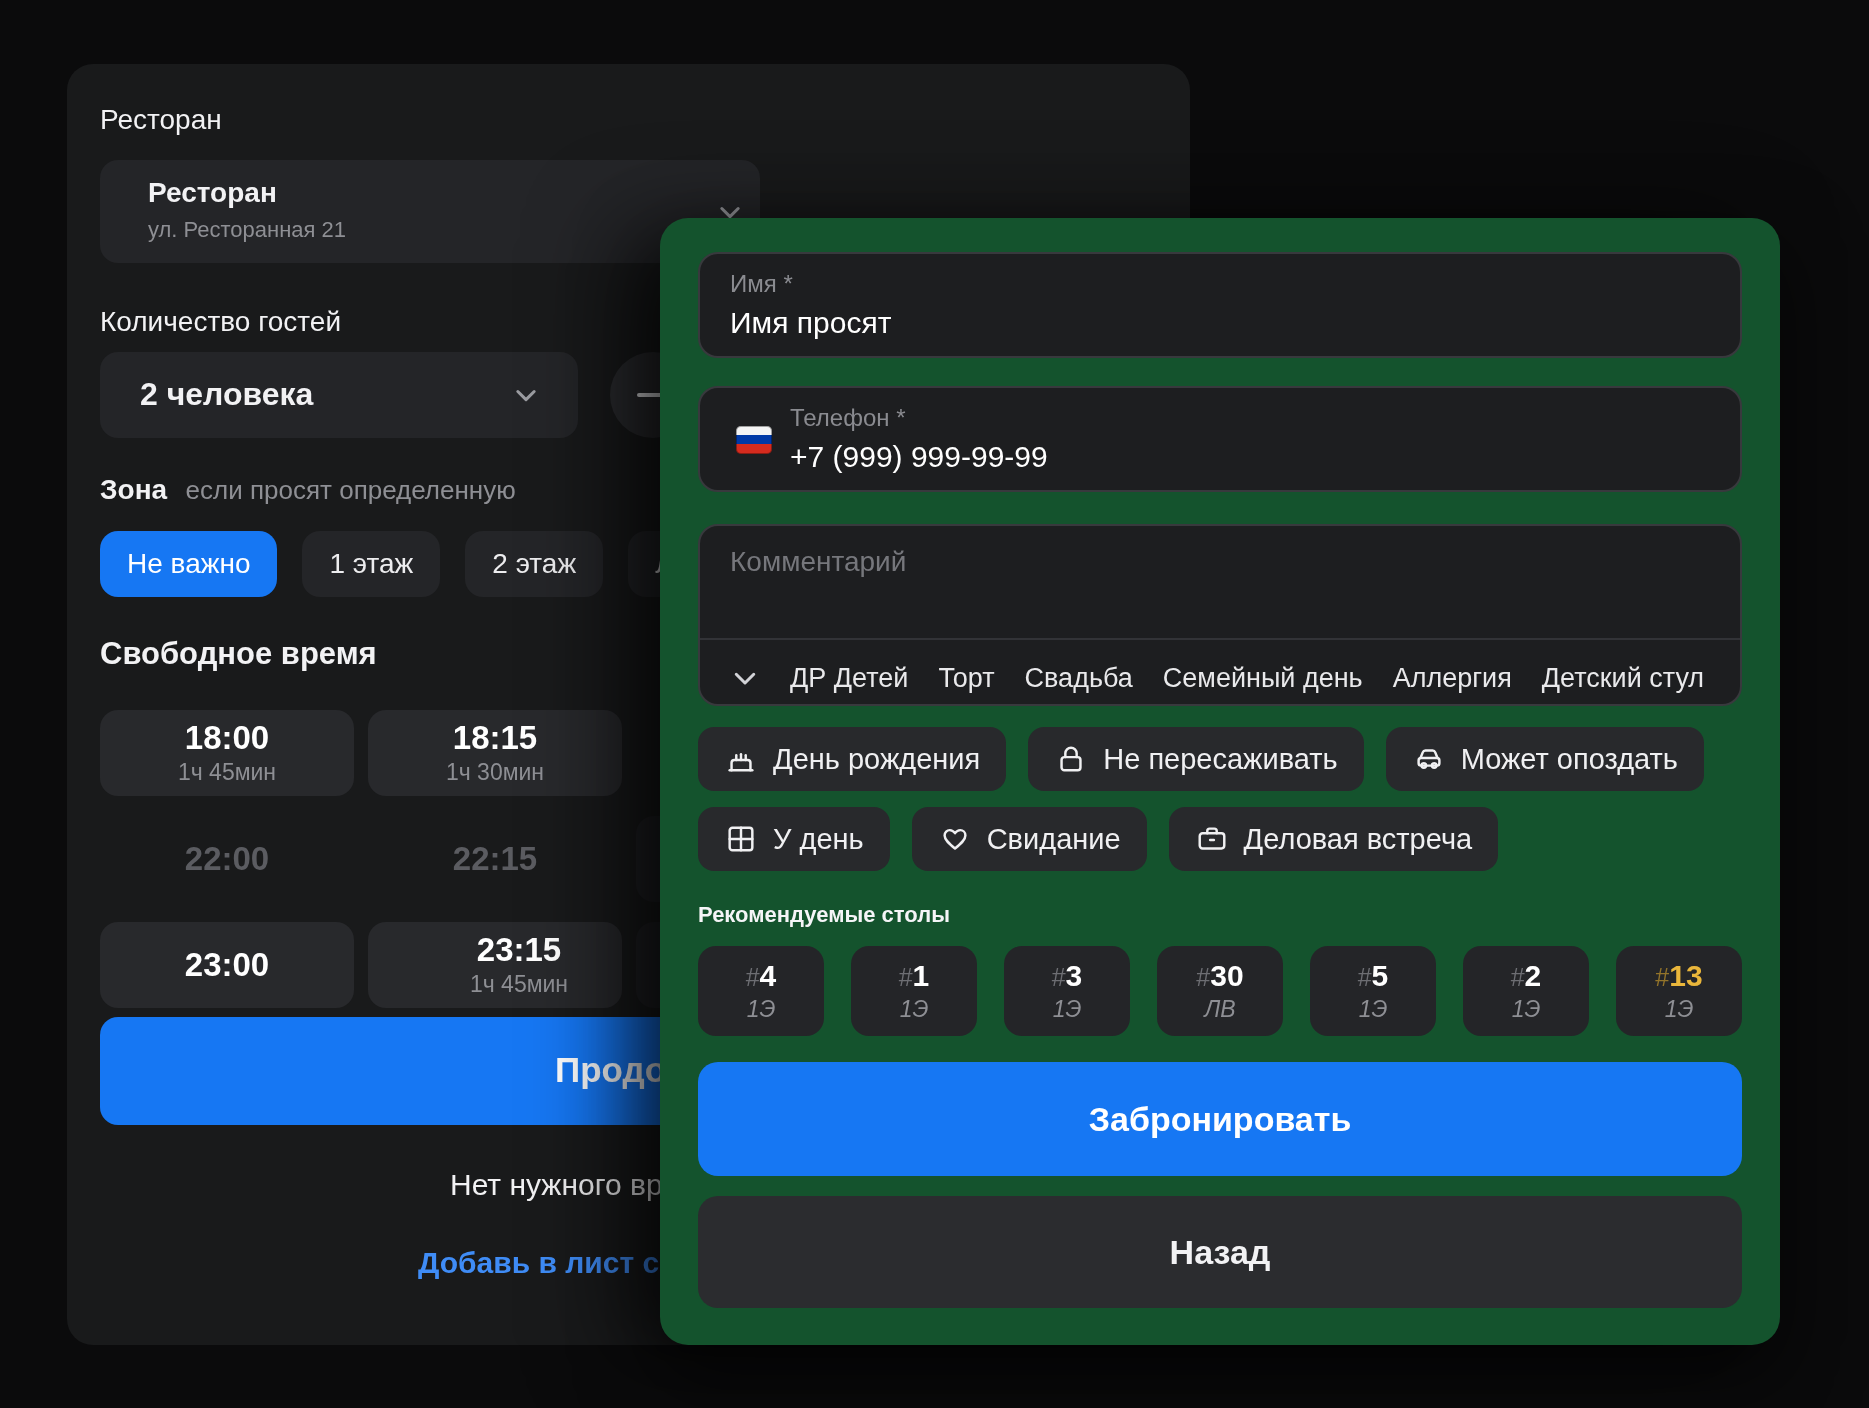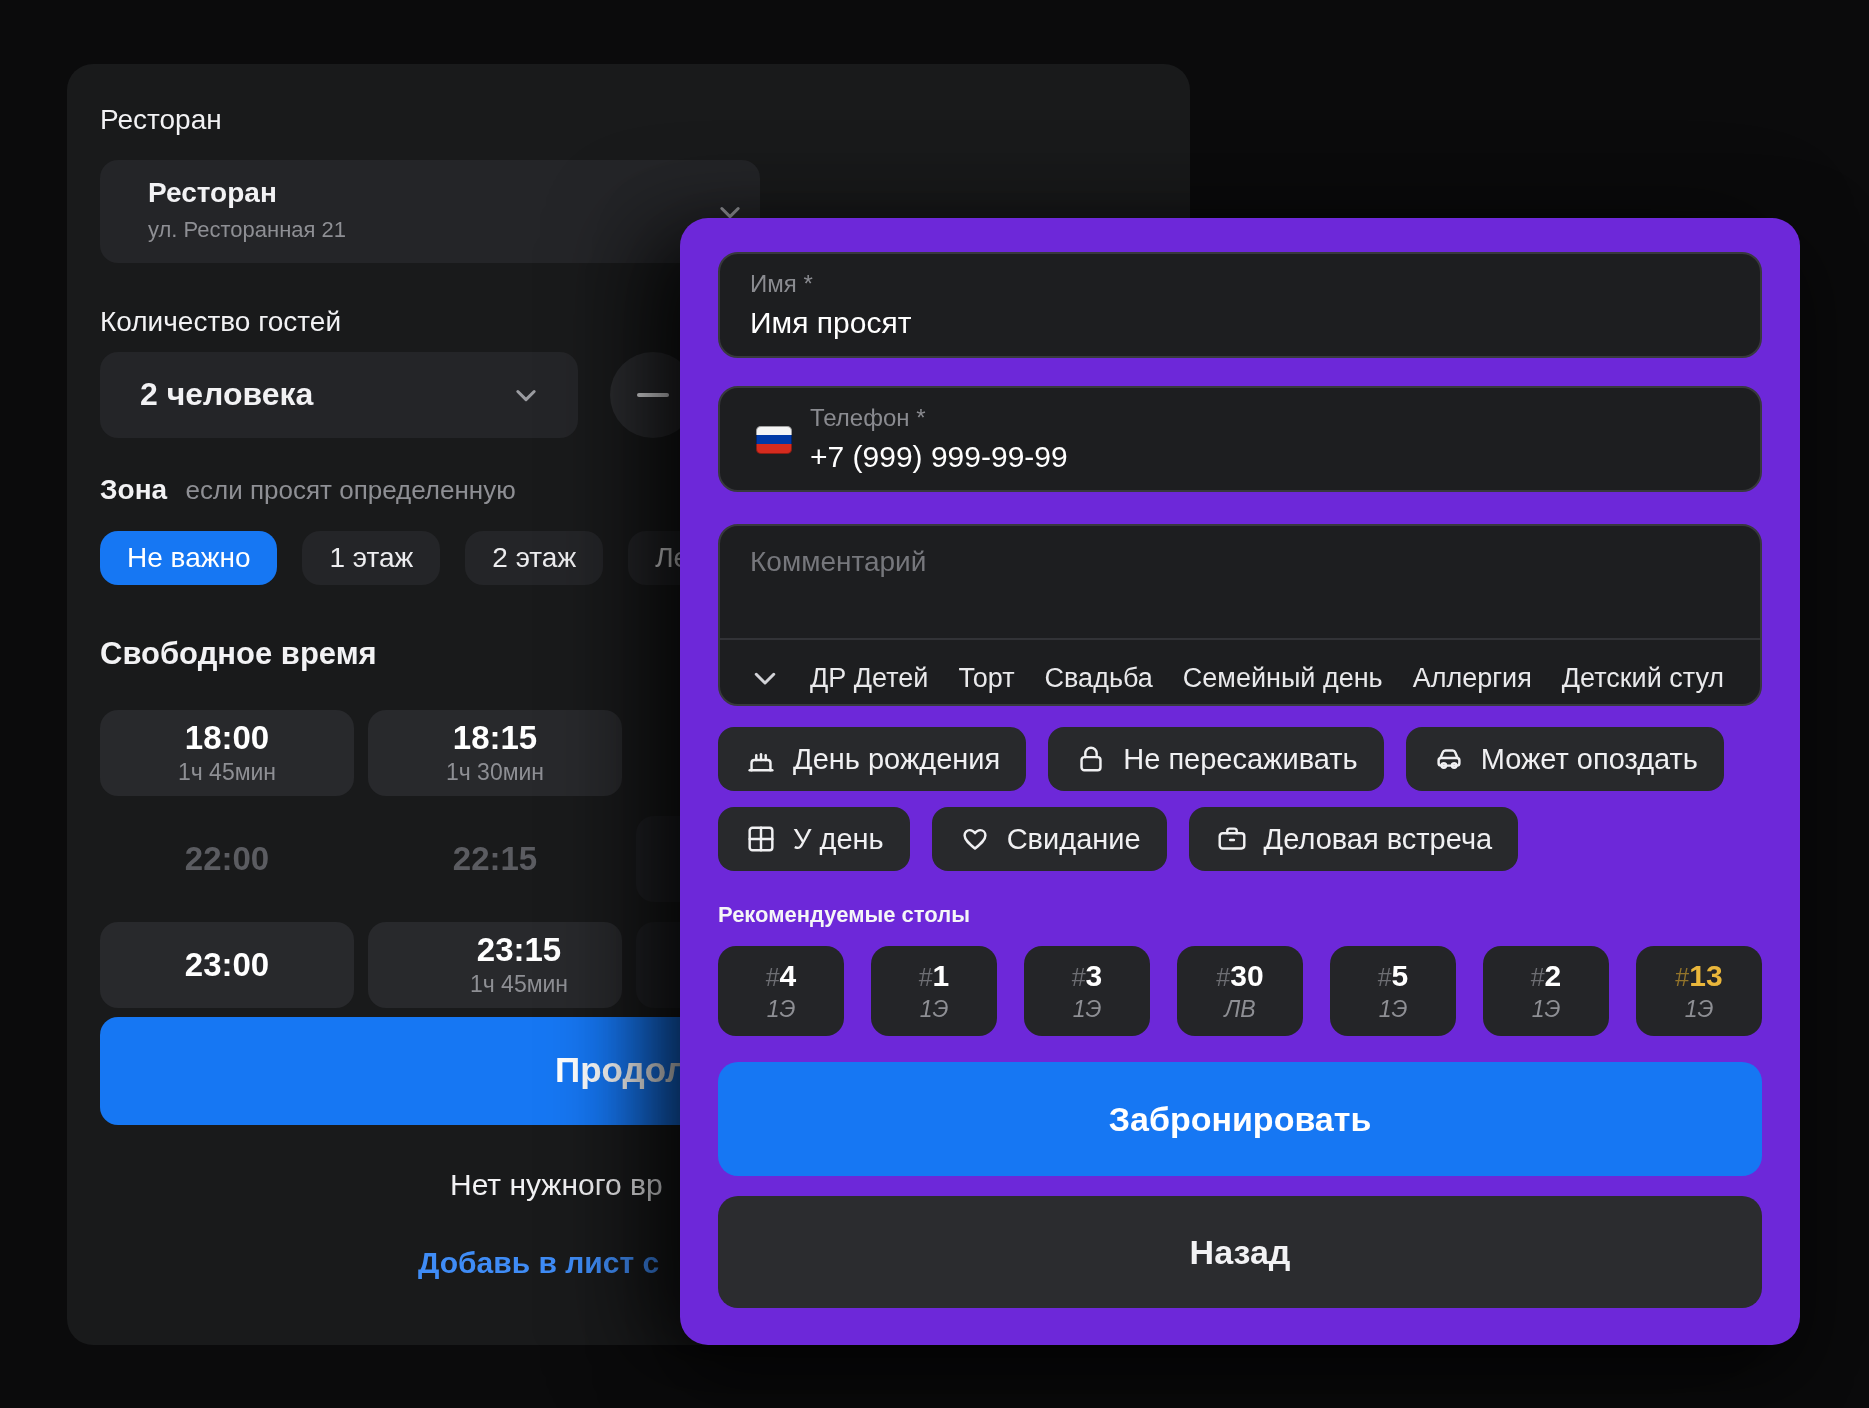--- a/index.html
+++ b/index.html
@@ -22,21 +22,21 @@
   .rest-select .addr { position:absolute; left:48px; top:57px; font-size:22px; color:#8e8f94; }
 
   .guest-select { left:33px; top:288px; width:478px; height:86px; }
   .guest-select .val { position:absolute; left:40px; top:24px; font-size:32px; font-weight:700; }
 
   .minus-btn { position:absolute; left:543px; top:288px; width:86px; height:86px; border-radius:50%;
     background:#2b2c2f; display:flex; align-items:center; justify-content:center; }
   .minus-bar { width:32px; height:4px; background:#e8e8ea; border-radius:2px; }
 
   .chip-row { position:absolute; left:33px; top:467px; display:flex; gap:25px; }
-  .chip { height:54px; padding:0 27px; border-radius:18px; background:#242528;
+  .chip { height:66px; padding:0 27px; border-radius:18px; background:#242528;
     display:flex; align-items:center; font-size:28px; color:#ededef; white-space:nowrap; }
   .chip.active { background:#1677f3; color:#fff; }
 
   .time-filter { left:333px; top:566px; width:192px; height:64px; border-radius:16px; }
   .time-filter .val { position:absolute; left:30px; top:16px; font-size:27px; color:#cfd0d4; }
 
   .slot { position:absolute; width:254px; height:86px; border-radius:18px; background:#28292c;
     display:flex; flex-direction:column; align-items:center; justify-content:center; }
   .slot .t { font-size:33px; font-weight:700; color:#fff; line-height:1.1; }
   .slot .d { font-size:23px; color:#8e8f94; margin-top:3px; }
@@ -45,22 +45,22 @@
   .slot.fragment { background:#202124; }
 
   .continue-btn { position:absolute; left:33px; top:953px; width:1056px; height:108px;
     background:#1677f3; border-radius:18px; }
   .continue-btn span { position:absolute; left:455px; top:33px; font-size:35px; font-weight:700; color:#fff; white-space:nowrap; }
 
   .no-time { position:absolute; left:383px; top:1104px; font-size:30px; color:#f2f2f4; white-space:nowrap; }
   .waitlist { position:absolute; left:351px; top:1182px; font-size:30px; font-weight:600; color:#3f8cf6; white-space:nowrap; }
 
   
-  .modal { position:absolute; left:680px; top:218px; width:1120px; height:1127px;
-    background:#6d28d9; border-radius:28px; z-index:2;
+  .modal { position:absolute; left:660px; top:218px; width:1120px; height:1127px;
+    background:#14532d; border-radius:28px; z-index:2;
     box-shadow:-40px 10px 90px rgba(0,0,0,.6), 0 30px 80px rgba(0,0,0,.55); }
   .field { position:absolute; left:38px; width:1044px; background:#1d1e20;
     border:2px solid #38393d; border-radius:20px; }
   .field-name { top:34px; height:106px; }
   .field-phone { top:168px; height:106px; }
   .f-label { position:absolute; font-size:24px; color:#8a8b90; }
   .f-value { position:absolute; font-size:30px; color:#fff; }
   .field-name .f-label { left:30px; top:16px; }
   .field-name .f-value { left:30px; top:52px; }
   .field-phone .f-label { left:90px; top:16px; }

